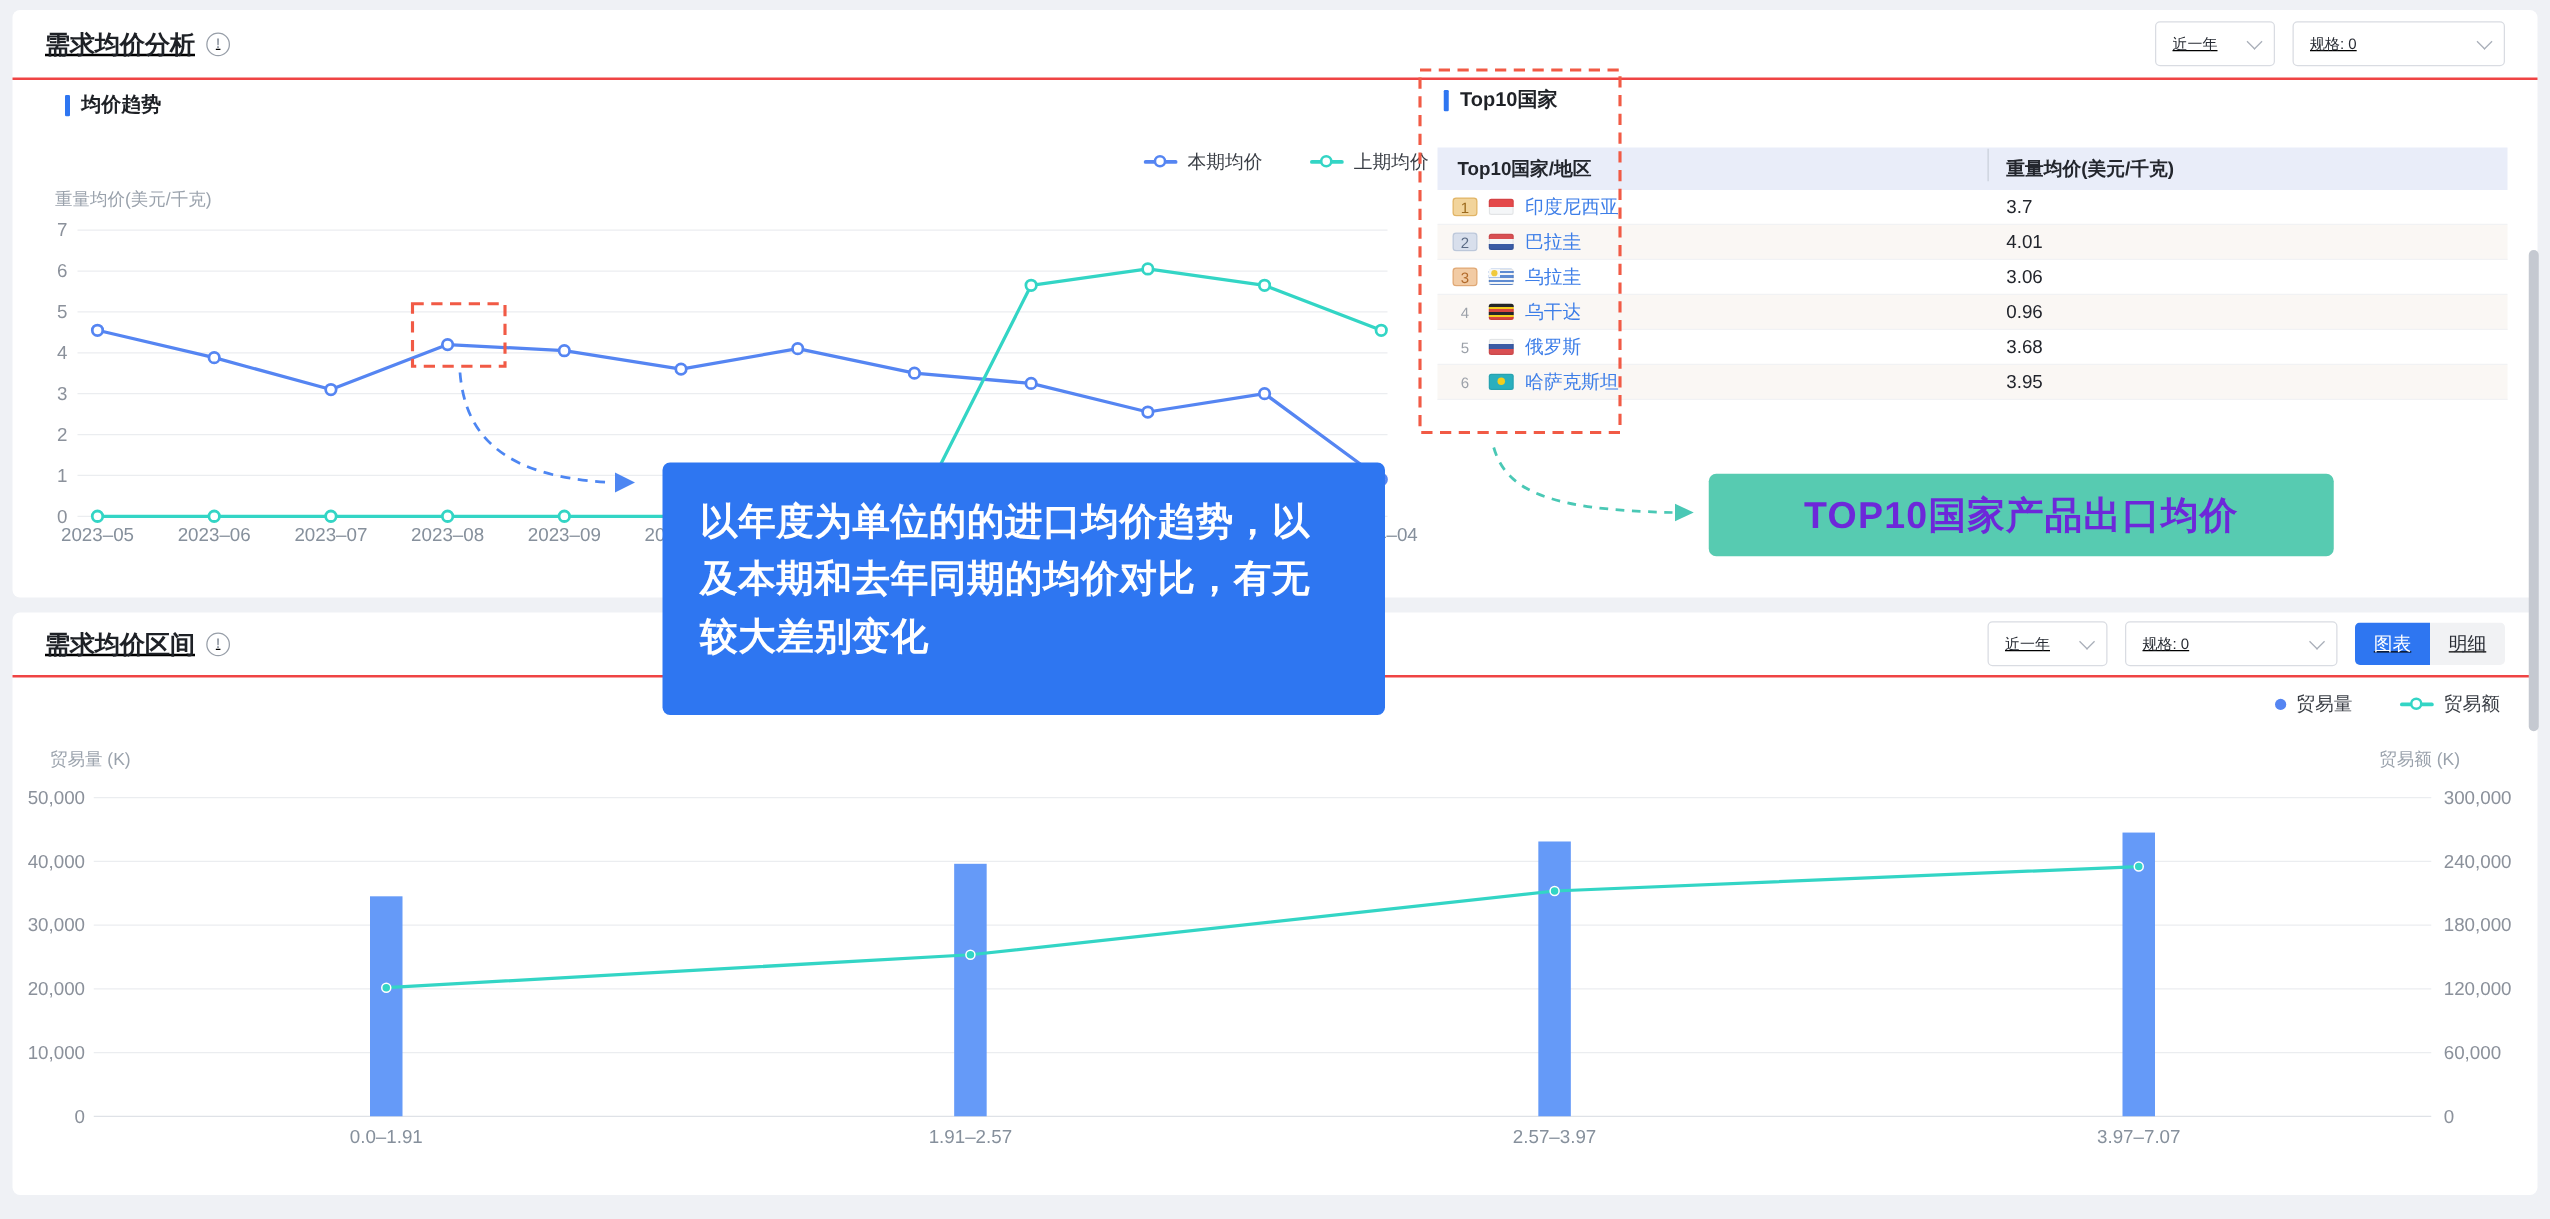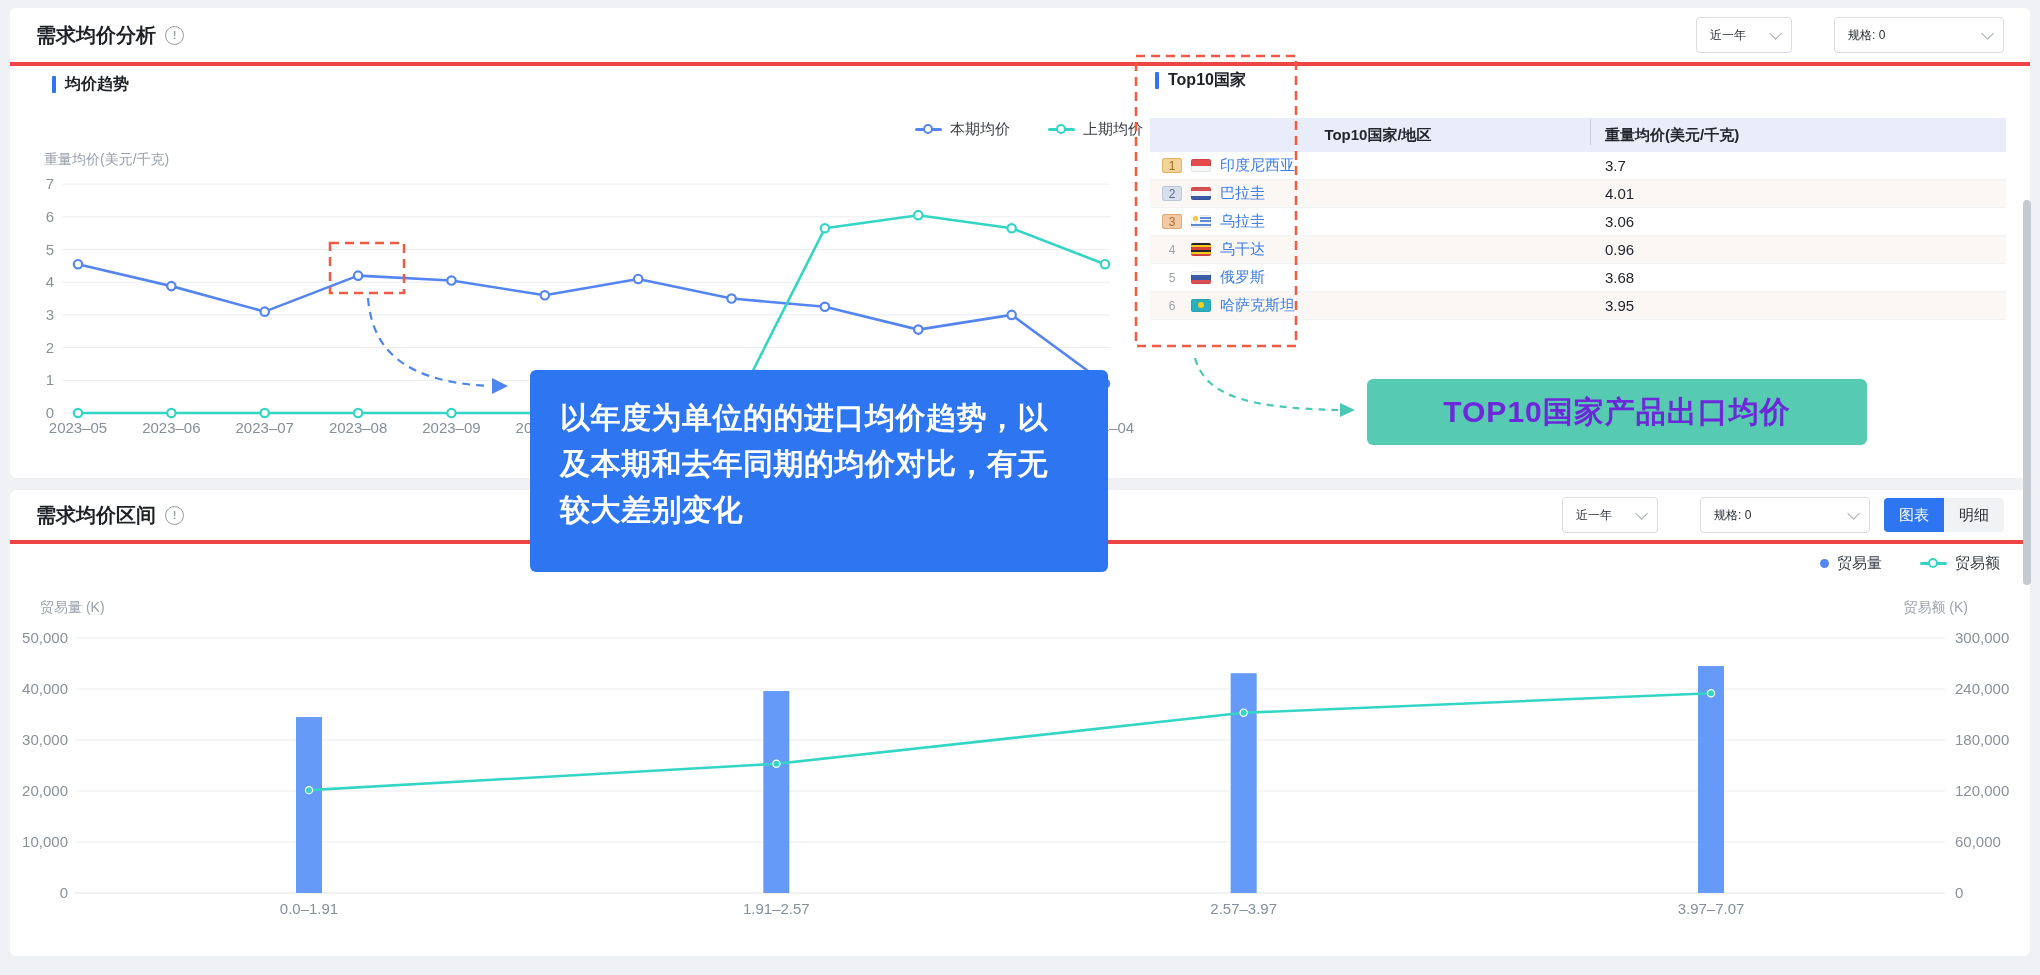--- a/index.html
+++ b/index.html
@@ -1,31 +1,31 @@
 <!DOCTYPE html>
 <html><head>
 <meta charset="utf-8">
 <style>
   html,body{margin:0;padding:0;background:#EFF1F5;font-family:"Liberation Sans","DejaVu Sans",sans-serif;}
   .stage{position:relative;width:2040px;height:975px;overflow:hidden;background:#EFF1F5;}
   .card{position:absolute;background:#fff;border-radius:6px;}
   #card1{left:10px;top:8px;width:2020px;height:470px;}
   #card2{left:10px;top:490px;width:2020px;height:466px;}
-  .card-head{display:flex;align-items:center;padding:0 26px;border-bottom:4px solid #ef4444;}
+  .card-head{display:flex;align-items:center;padding:0 26px;border-bottom:2px solid #ef4444;text-decoration:underline;}
   #card1 .card-head{height:54px;}
   #card2 .card-head{height:50px;}
   .sec-title{font-size:20px;font-weight:bold;color:#1E2126;display:flex;align-items:center;gap:9px;}
   .icon-info{width:17px;height:17px;border:1.5px solid #979EA8;border-radius:50%;color:#979EA8;
     font-size:11px;display:inline-flex;align-items:center;justify-content:center;font-weight:bold;}
   .icon-info::after{content:"!";}
   .head-right{margin-left:auto;display:flex;gap:14px;align-items:center;}
   .select{display:flex;align-items:center;height:34px;border:1px solid #D9DCE2;border-radius:4px;
     background:#fff;padding:0 13px;font-size:12px;color:#272B33;}
   .sel-narrow{width:68px;justify-content:space-between;}
-  .sel-wide{width:142px;justify-content:space-between;margin-left:28px;}
+  .sel-wide{width:142px;justify-content:space-between;}
   .chev{width:8px;height:8px;border-right:1.6px solid #A8AEB8;border-bottom:1.6px solid #A8AEB8;
     transform:rotate(45deg) translateY(-3px);margin-left:8px;flex:none;}
   .toggle{display:flex;border-radius:4px;overflow:hidden;}
   .tbtn{min-width:32px;height:34px;display:flex;align-items:center;justify-content:center;
     font-size:15px;padding:0 14px;cursor:pointer;}
   .tbtn.active{background:#2E76F1;color:#fff;}
   .tbtn.inactive{background:#F1F2F4;color:#2A2E36;}
   .block-label{position:absolute;display:flex;align-items:center;gap:9px;font-size:16px;
     font-weight:bold;color:#1E2126;}
   .block-label::before{content:"";width:4px;height:17px;background:#2E76F1;border-radius:1px;}
@@ -34,21 +34,21 @@
   .lm{width:27px;height:11px;position:relative;margin-right:8px;}
   .lm .bar{position:absolute;left:0;top:4px;width:27px;height:2.6px;border-radius:2px;}
   .lm .dot{position:absolute;left:8px;top:0;width:6px;height:6px;border:2.2px solid;border-radius:50%;background:#fff;}
   .c-blue .bar{background:#5585F2;} .c-blue .dot{border-color:#5585F2;}
   .c-teal .bar{background:#33D5C5;} .c-teal .dot{border-color:#33D5C5;}
   .dotfill{width:9px;height:9px;border-radius:50%;background:#5585F2;margin-right:8px;}
   
   .t10-title{left:1145px;top:62px;}
   .t10-table{position:absolute;left:1140px;top:110px;width:856px;font-size:15px;}
   .t10-head{display:flex;height:34px;background:#E9EDF9;align-items:center;color:#23262D;font-weight:bold;}
-  .hc1{width:440px;padding-left:16px;box-sizing:border-box;text-align:center;}
+  .hc1{width:440px;padding-left:16px;box-sizing:border-box;}
   .hc2{flex:1;padding-left:15px;position:relative;}
   .hc2::before{content:"";position:absolute;left:0;top:-7px;width:1px;height:26px;background:#C9CFDA;}
   .trow{display:flex;height:27px;align-items:center;border-bottom:1px solid #F1F2F4;background:#fff;}
   .trow.stripe{background:#FAF7F4;}
   .tc1{width:440px;display:flex;align-items:center;gap:9px;padding-left:12px;box-sizing:border-box;}
   .tc2{flex:1;padding-left:15px;color:#23262D;}
   .rank{width:20px;height:15px;border-radius:3px;font-size:12px;display:flex;align-items:center;
     justify-content:center;color:#9CA1A9;flex:none;}
   .rank-1{background:#F2D49B;color:#9C6A1D;box-shadow:inset 0 0 0 1px #E0B467;}
   .rank-2{background:#D8DFEC;color:#5A6A84;box-shadow:inset 0 0 0 1px #BCC7D9;}

